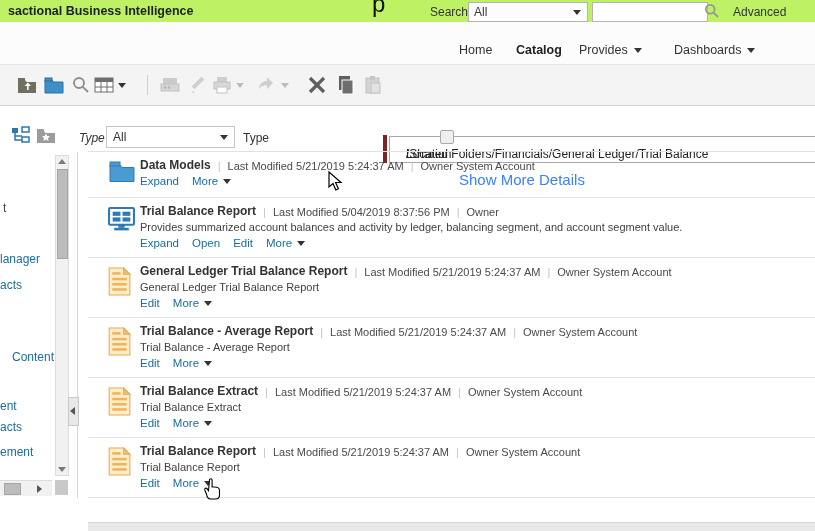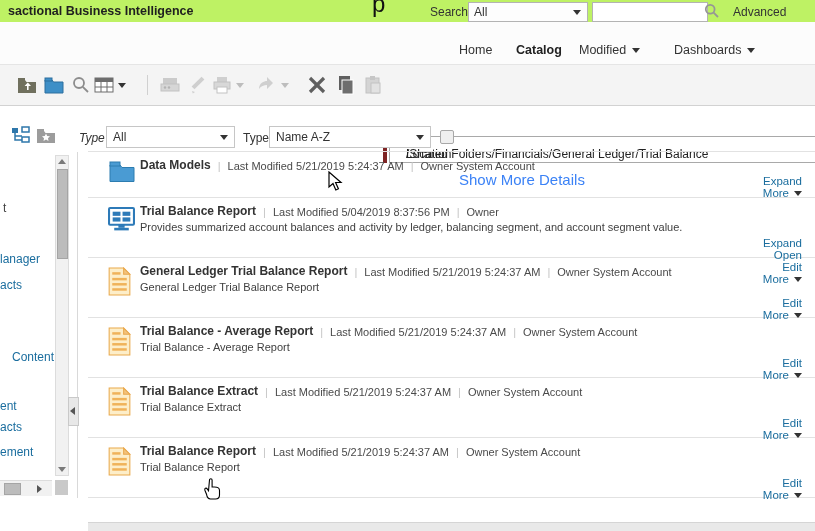--- a/index.html
+++ b/index.html
@@ -57,21 +57,21 @@
   .row{position:relative;border-bottom:1px solid #e2e2e2;height:59px;}
   .row.no-desc{height:45px;}
   .row-icon{position:absolute;left:20px;top:9px;width:30px;height:32px;}
   .row.no-desc .row-icon{top:7px;}
   .row-body{margin-left:52px;padding-top:6px;}
   .title-line{display:flex;align-items:flex-end;white-space:nowrap;}
   .row-title{font-size:12px;font-weight:bold;color:#333;cursor:pointer;}
   .pipe{color:#c4c4c4;font-size:11px;margin:0 7px;}
   .row-meta{font-size:11px;color:#4a4a4a;}
   .row-desc{font-size:11px;color:#3f3f3f;margin-top:3px;white-space:nowrap;}
-  .row-links{margin-top:4px;display:flex;align-items:flex-end;flex-direction:column;}
+  .row-links{margin-top:4px;display:flex;align-items:center;}
   .row.no-desc .row-links{margin-top:3px;}
   .rlink{font-size:11.5px;color:#1a6d9e;margin-right:13px;cursor:pointer;}
   .rlink .tri{margin-left:5px;vertical-align:1px;}
   .bottom-strip{position:absolute;left:88px;top:522px;width:727px;height:9px;background:#e9e9e9;border-top:1px solid #d5d5d5;}
   .cursor{position:absolute;pointer-events:none;}
 </style>
 </head>
 <body>
 
 <div class="screen">
@@ -88,21 +88,21 @@
     <svg class="abs" style="left:704px;top:3px;" width="16" height="16" viewBox="0 0 16 16">
       <circle cx="6.2" cy="6.2" r="4.4" fill="none" stroke="#969696" stroke-width="1.8"></circle>
       <line x1="9.6" y1="9.6" x2="14" y2="14" stroke="#969696" stroke-width="1.8"></line>
     </svg>
     <span class="adv">Advanced</span>
   </div>
 
   <div class="nav">
     <span class="nav-item" style="left:459px;"><span>Home</span></span>
     <span class="nav-item active" style="left:516px;"><span>Catalog</span></span>
-    <span class="nav-item" style="left:579px;"><span>Modified</span><i class="tri"></i></span>
+    <span class="nav-item" style="left:579px;"><span>Provides</span><i class="tri"></i></span>
     <span class="nav-item" style="left:674px;"><span>Dashboards</span><i class="tri"></i></span>
   </div>
 
   <div class="tbar">
     <svg class="tb-ic" style="left:17px;" viewBox="0 0 20 20">
       <path d="M1 5 h7 l1.5 2 H19 v11 H1 Z" fill="#70705e"></path>
         <rect x="1" y="3" width="7" height="3" fill="#70705e"></rect>
       <path d="M10 15 v-4 h-2.4 L10.8 7.4 14 11 h-2.4 v4 Z" fill="#fff"></path>
     </svg>
     <svg class="tb-ic" style="left:44px;" viewBox="0 0 20 20">
@@ -172,24 +172,20 @@
     <path d="M1 5 h7 l1.5 2 H19 v10 H1 Z" fill="#9c9c9c"></path>
       <rect x="1" y="3" width="7" height="3" fill="#9c9c9c"></rect>
     <path d="M10 7.5 l1.2 2.5 2.8 .3 -2 1.9 .5 2.8 -2.5-1.4 -2.5 1.4 .5-2.8 -2-1.9 2.8-.3 Z" fill="#fff"></path>
   </svg>
   <span class="flt-lbl" style="left:79px;font-style:italic;">Type</span>
   <span class="dd" style="left:106px;width:127px;">
     <span class="val">All</span>
       <i class="tri"></i>
   </span>
   <span class="flt-lbl" style="left:243px;">Type</span>
-  <span class="dd" style="left:269px;width:160px;">
-    <span class="val">Name A-Z</span>
-      <i class="tri"></i>
-  </span>
   <span class="chk"></span>
   <span class="chk-lbl">Show More Details</span>
 
   <span class="sb-item dark" style="left:3px;top:201px;">t</span>
   <span class="sb-item" style="left:0px;top:252px;">lanager</span>
   <span class="sb-item" style="left:0px;top:278px;text-align:right;">acts</span>
   <span class="sb-item" style="left:12px;top:350px;">Content</span>
   <span class="sb-item" style="left:0px;top:399px;">ent</span>
   <span class="sb-item" style="left:0px;top:420px;">acts</span>
   <span class="sb-item" style="left:0px;top:445px;">ement</span>

